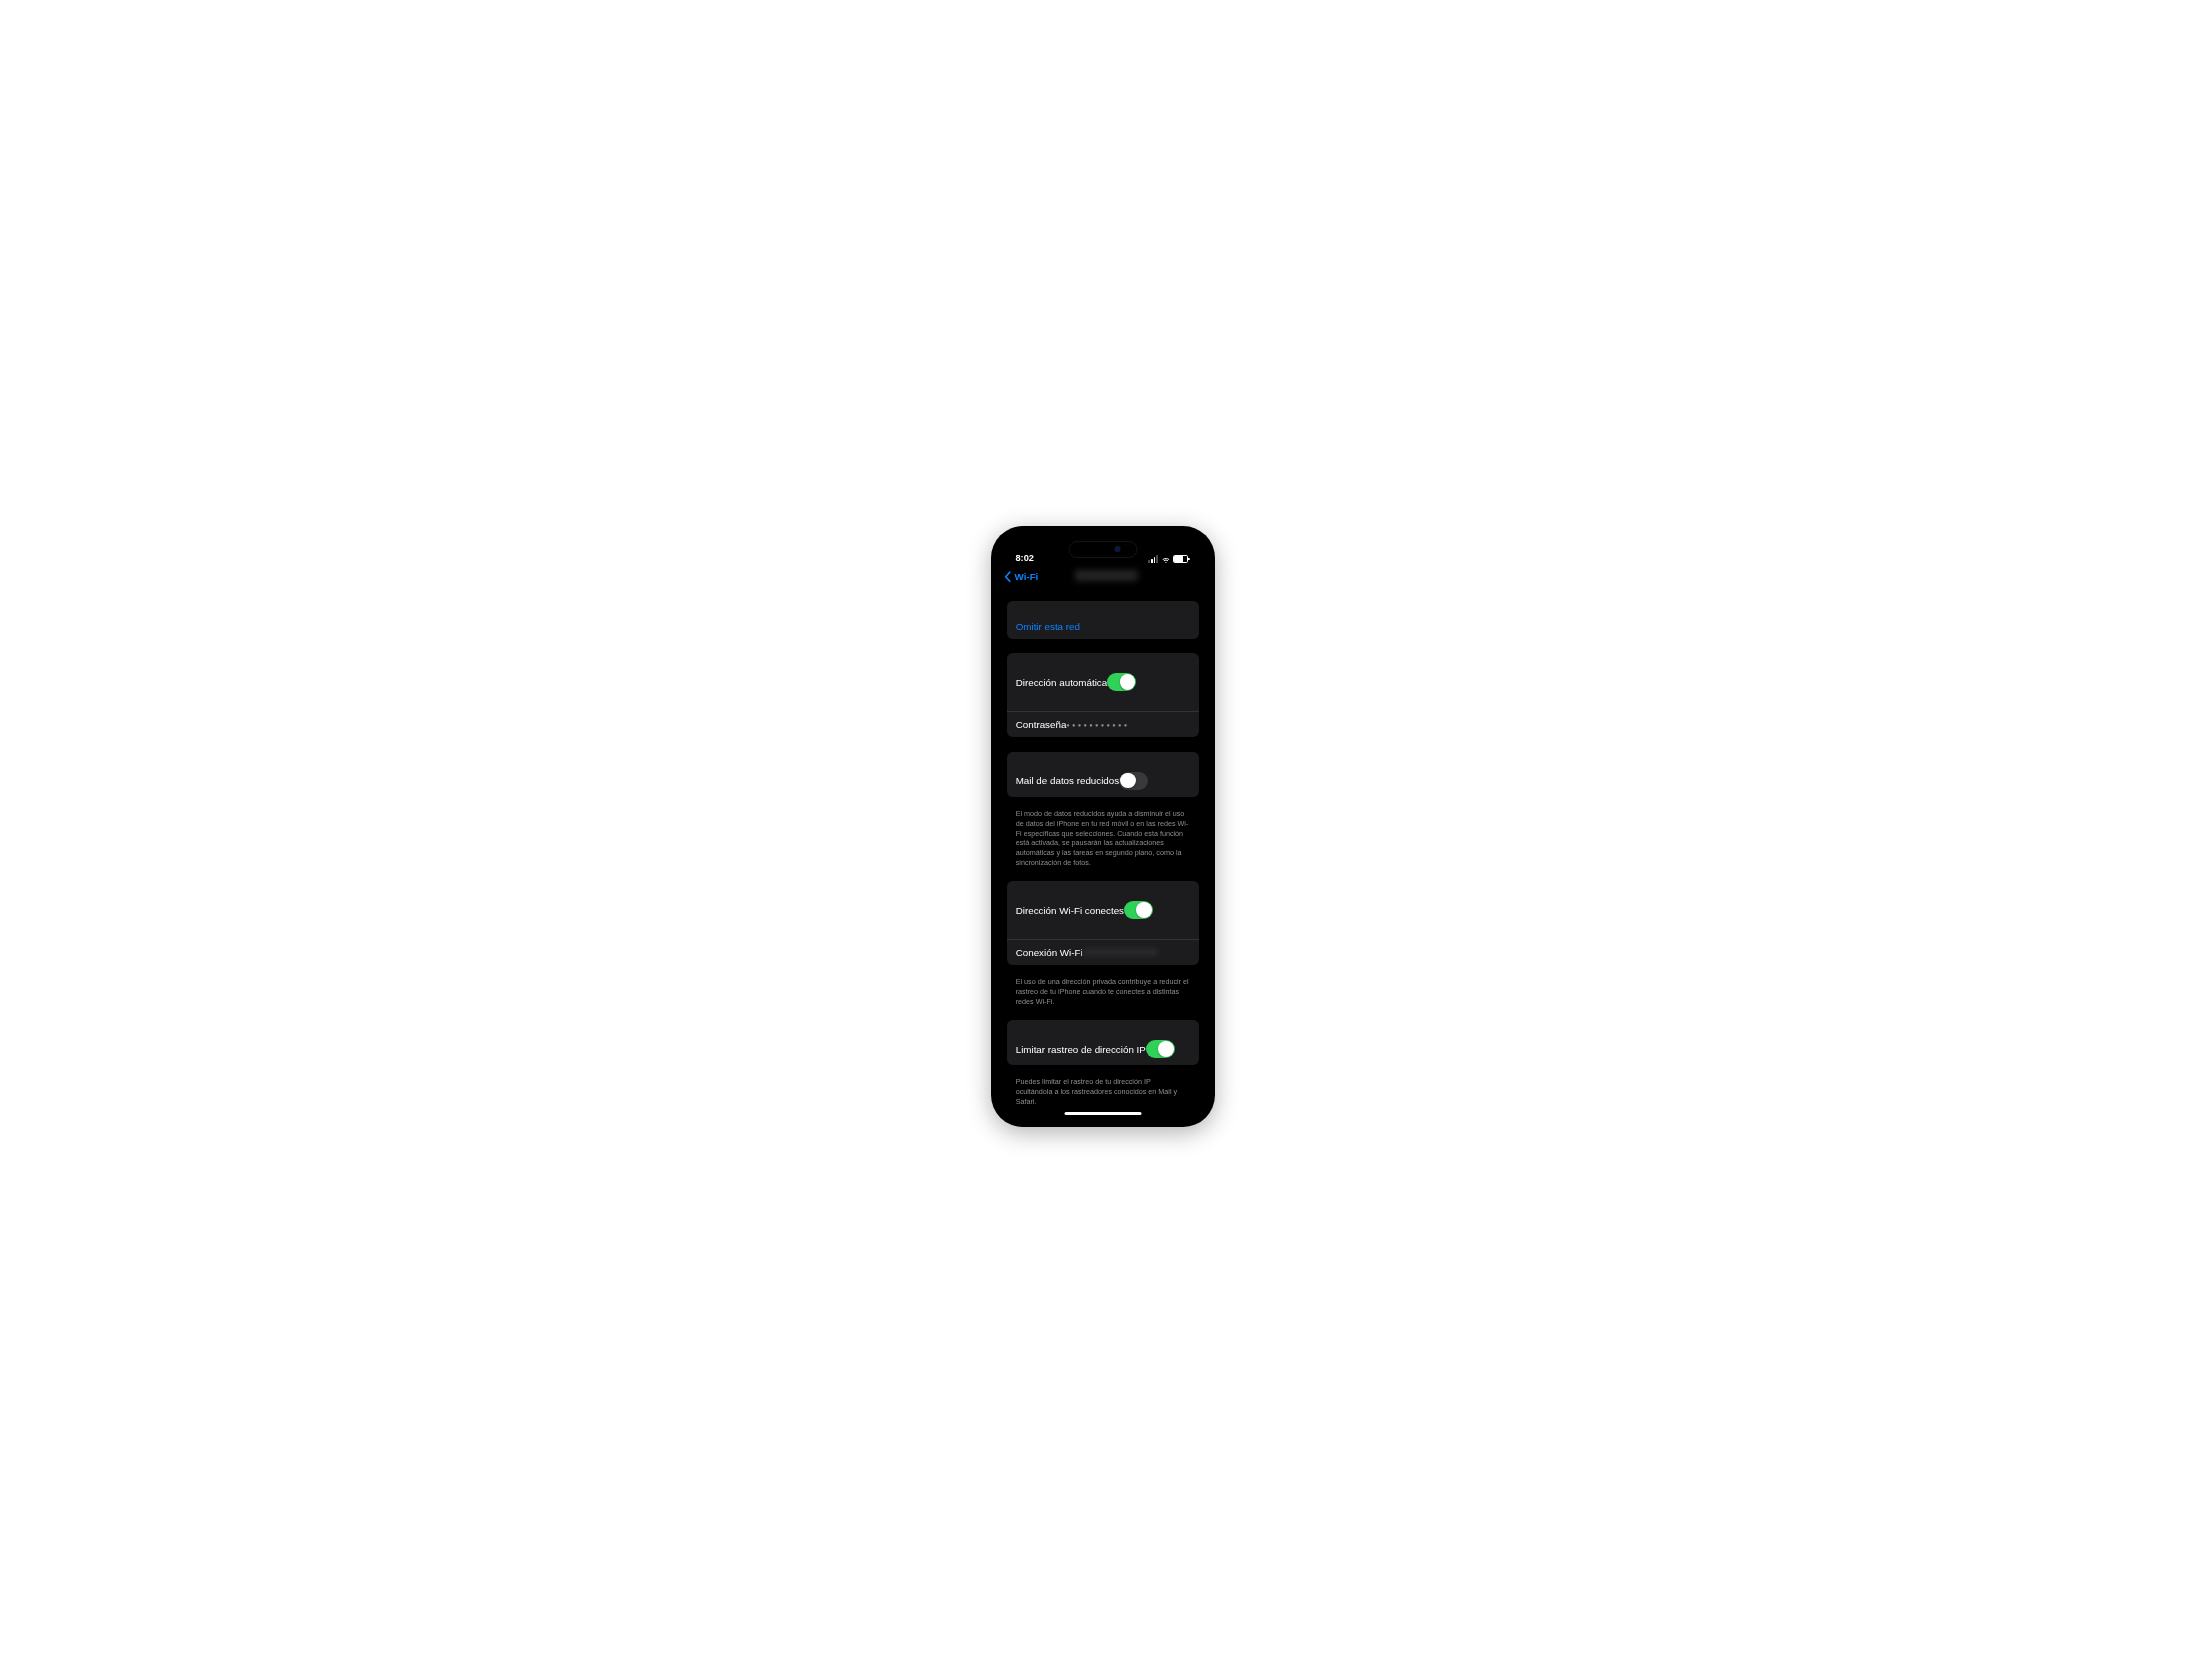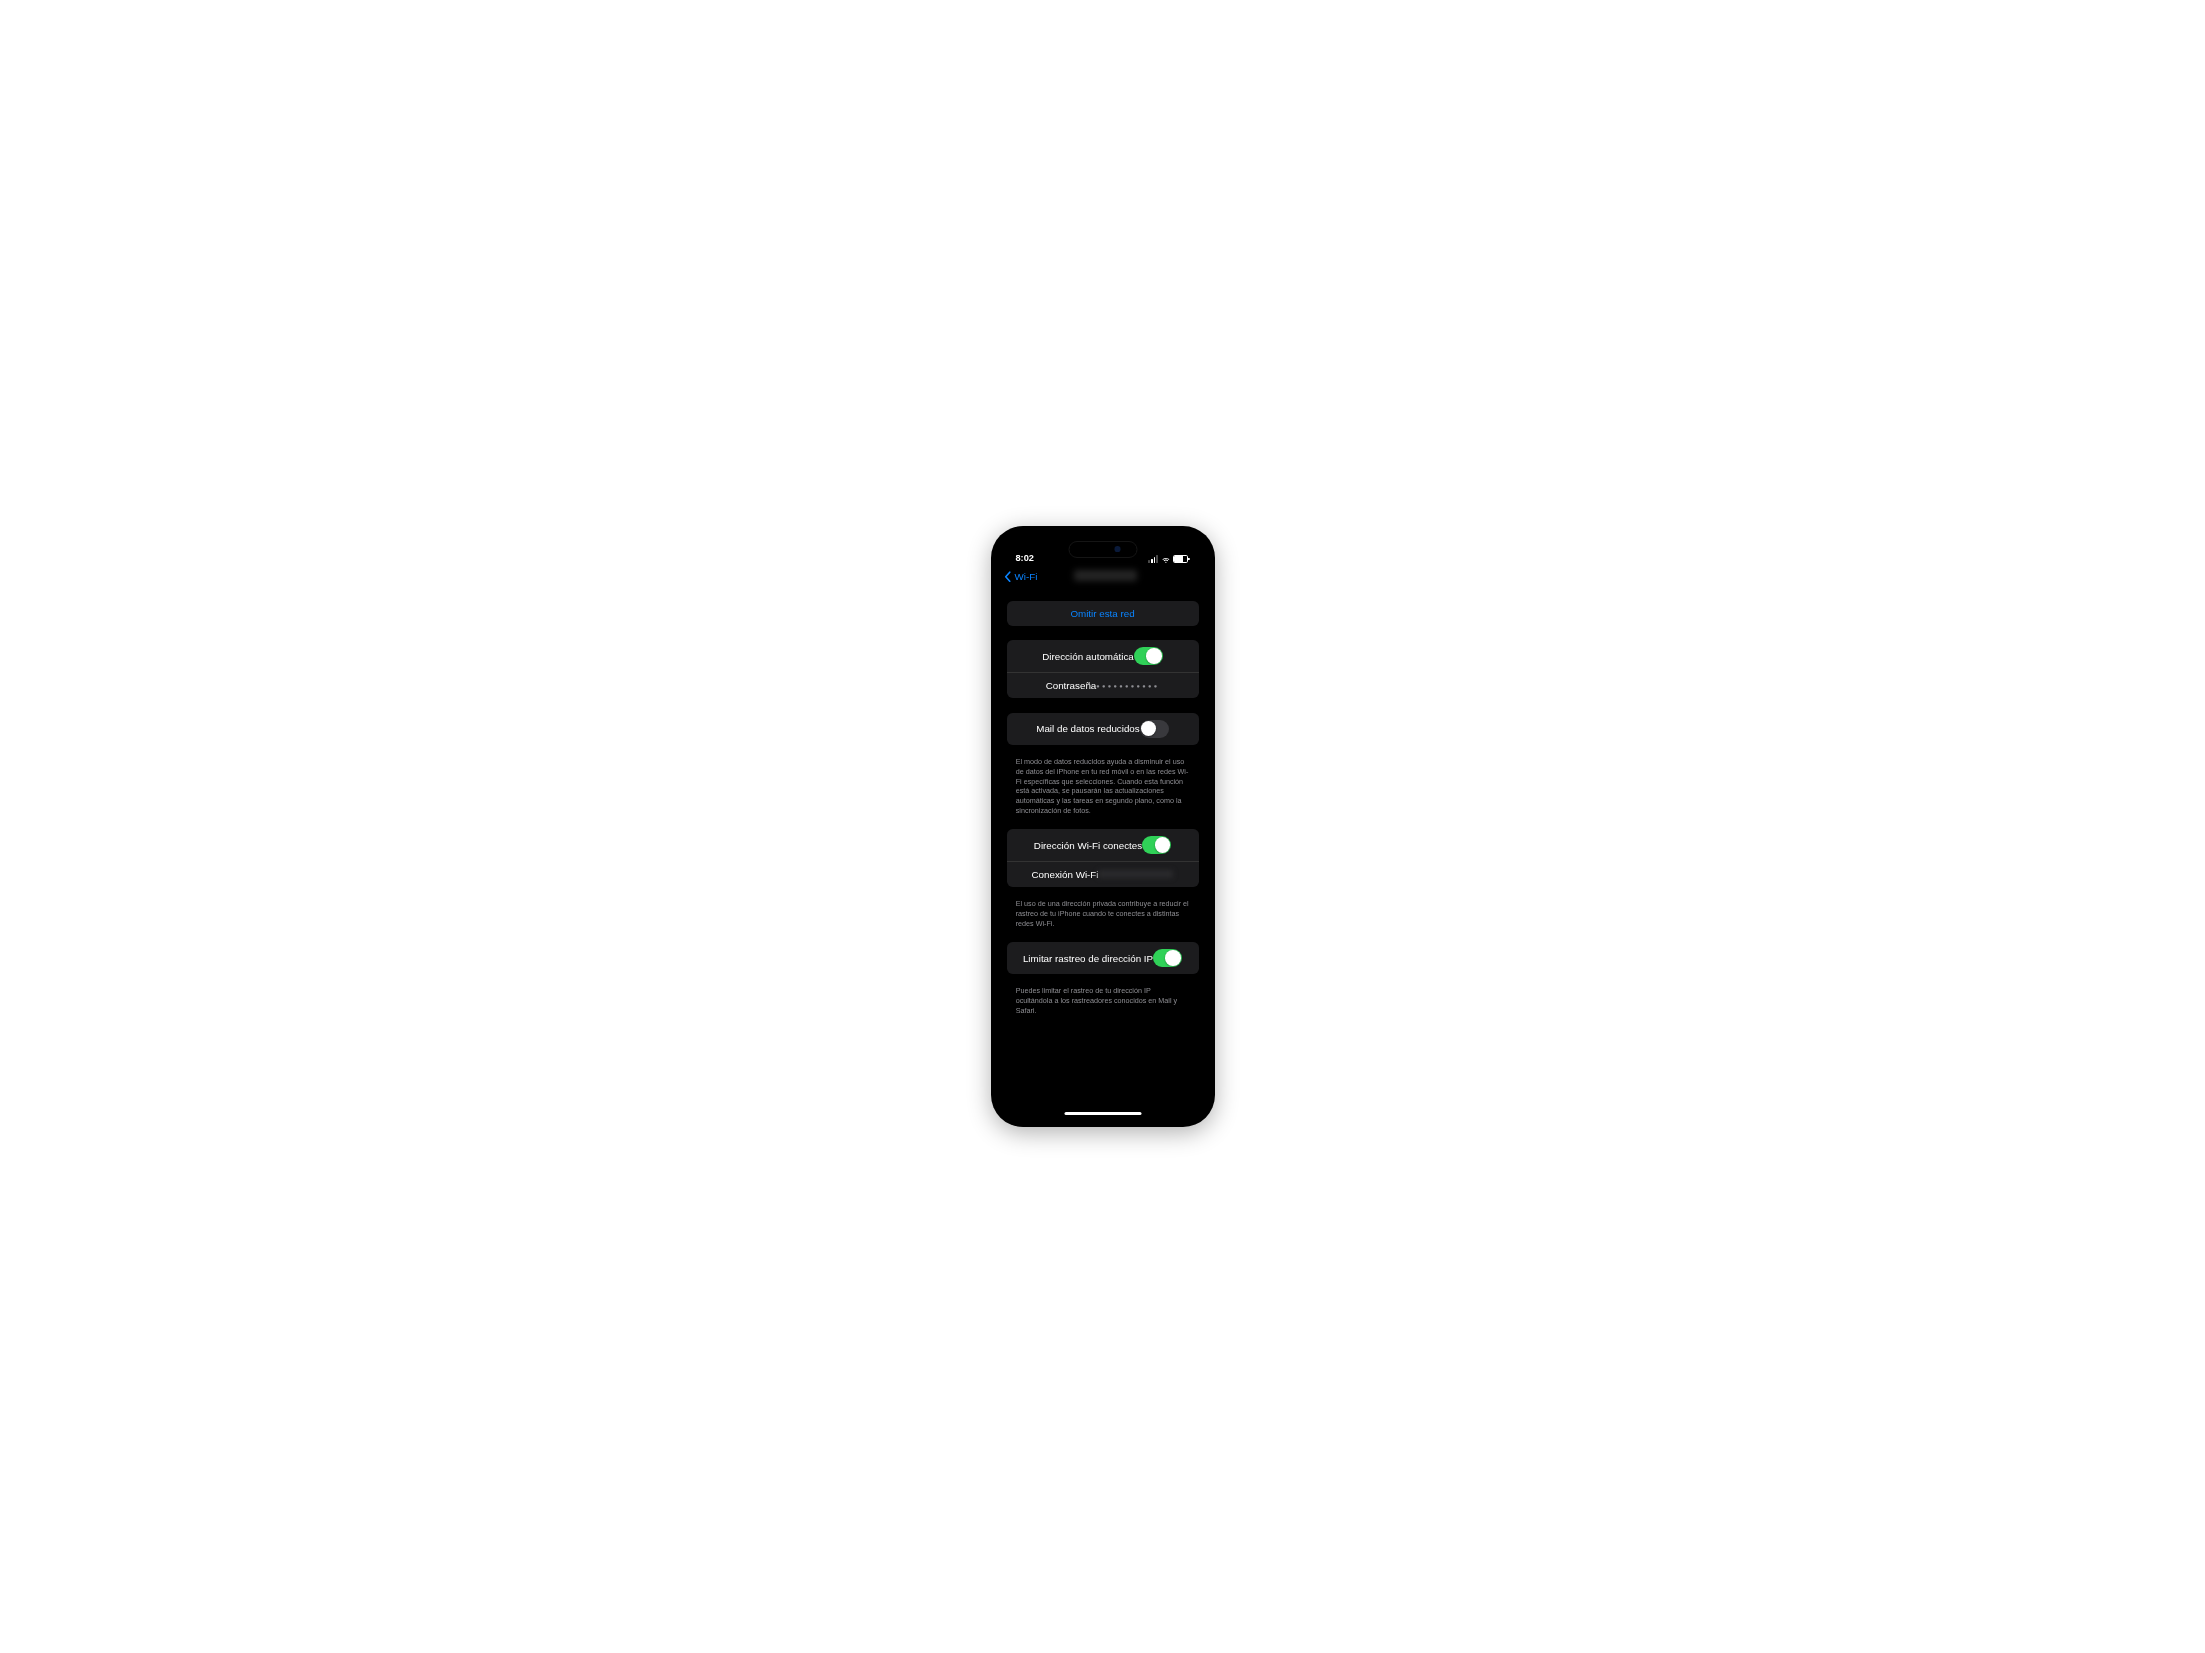--- a/index.html
+++ b/index.html
@@ -114,20 +114,21 @@
       width: 1.1px;
       height: 2.9px;
       background: #fff;
       border-radius: 0 1.1px 1.1px 0;
     }
     .nav-bar {
       display: flex;
       align-items: center;
       padding: 4.6px 5.7px 5.7px;
       gap: 2px;
+      font-weight: bold;
     }
     .back-btn {
       display: flex;
       align-items: center;
       color: #0a84ff;
       font-size: 9.8px;
     }
     .chevron-left {
       width: 10.3px; height: 13.8px;
       display: inline-flex;
@@ -151,24 +152,25 @@
     }
     .cell-group {
       background: #1c1c1e;
       border-radius: 5.7px;
       overflow: hidden;
       margin-bottom: 4.6px;
     }
     .cell {
       padding: 6.9px 9.2px;
       display: flex;
-      justify-content: center;
+      justify-content: flex-start;
       align-items: center;
       font-size: 9.8px;
       min-height: 25px;
+      margin-top: 13px;
     }
     .cell + .cell { border-top: 0.3px solid #333; }
     .cell-label { color: #fff; }
     .cell-destructive { color: #0a84ff; }
     .cell-value-blur {
       display: inline-block;
       width: 75px;
       height: 8px;
       background: #2a2a2c;
       border-radius: 1.7px;

